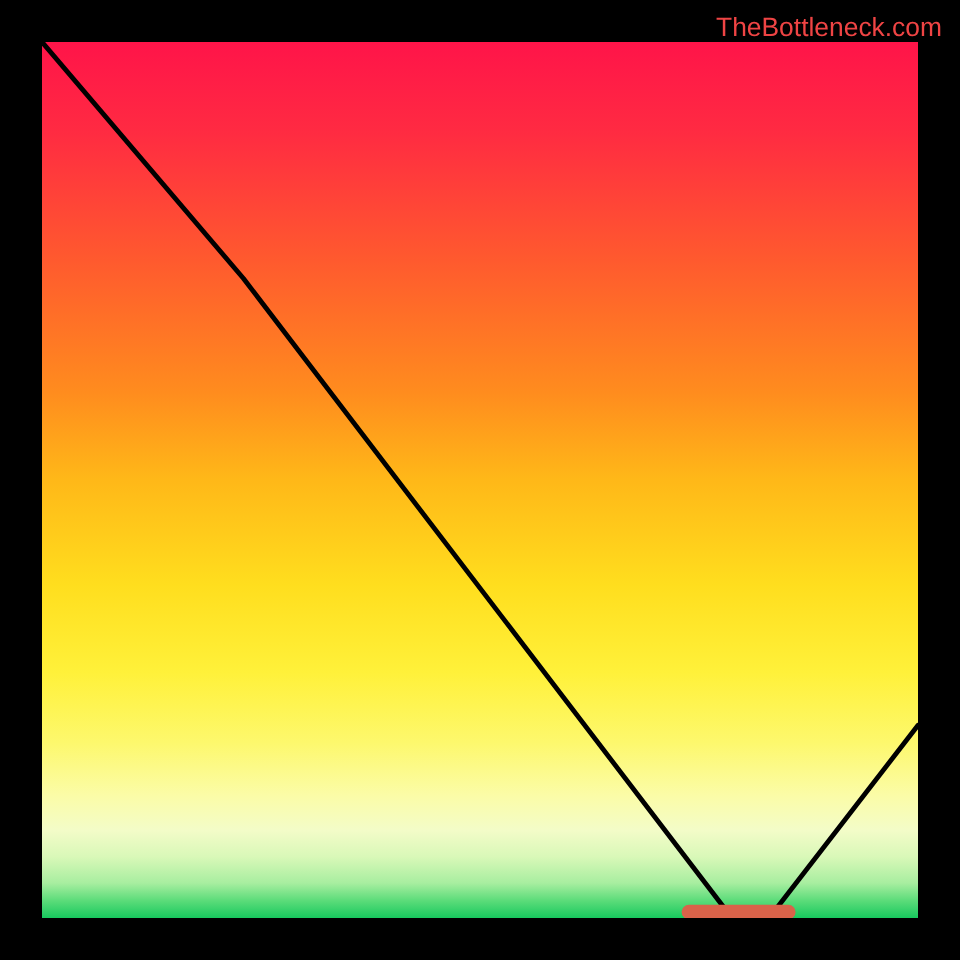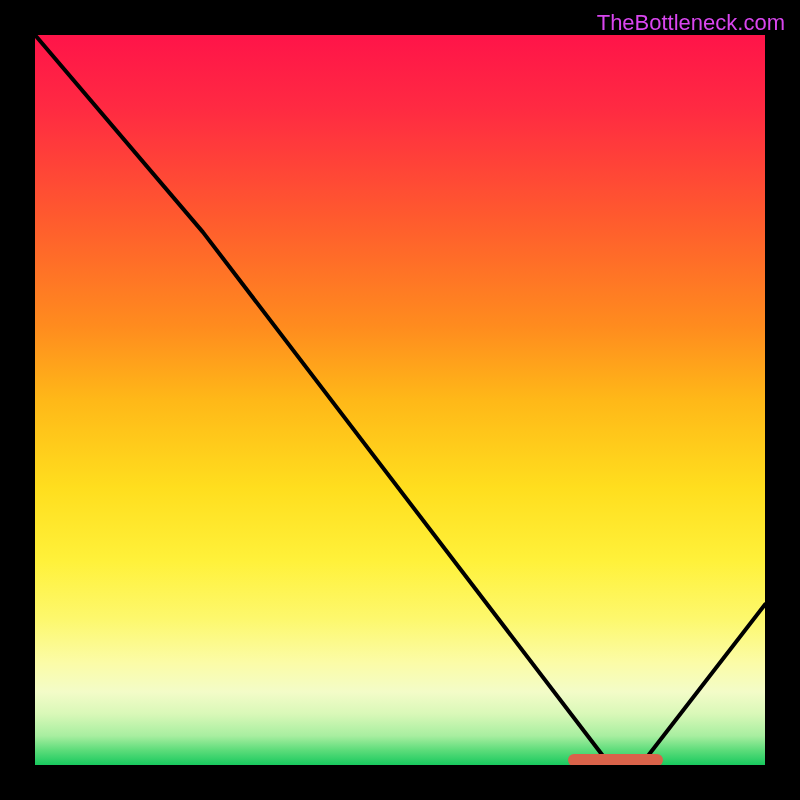--- a/index.html
+++ b/index.html
@@ -7,21 +7,21 @@
     width: 800px;
     height: 800px;
     background: #000;
     position: relative;
     font-family: Arial, sans-serif;
   }
   .watermark {
     position: absolute;
     top: 10px;
     right: 15px;
-    color: #d946ef;
+    color: #ef4444;
     font-size: 22px;
     font-weight: 500;
     z-index: 10;
   }
   .plot-area {
     position: absolute;
     left: 35px;
     top: 35px;
     width: 730px;
     height: 730px;

